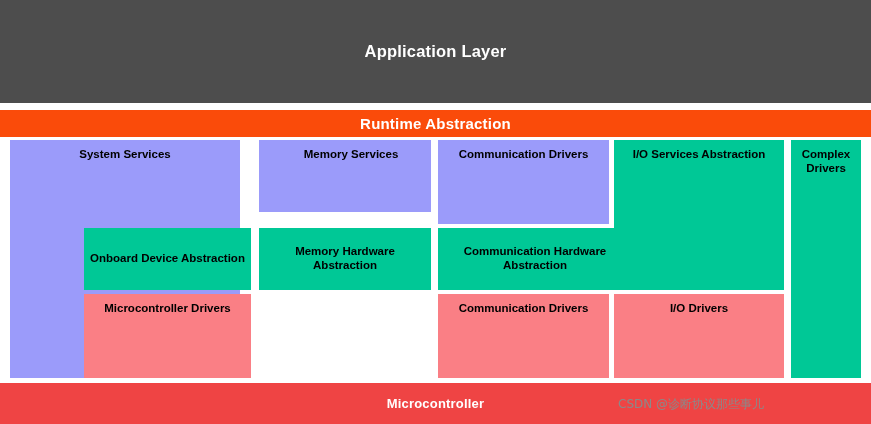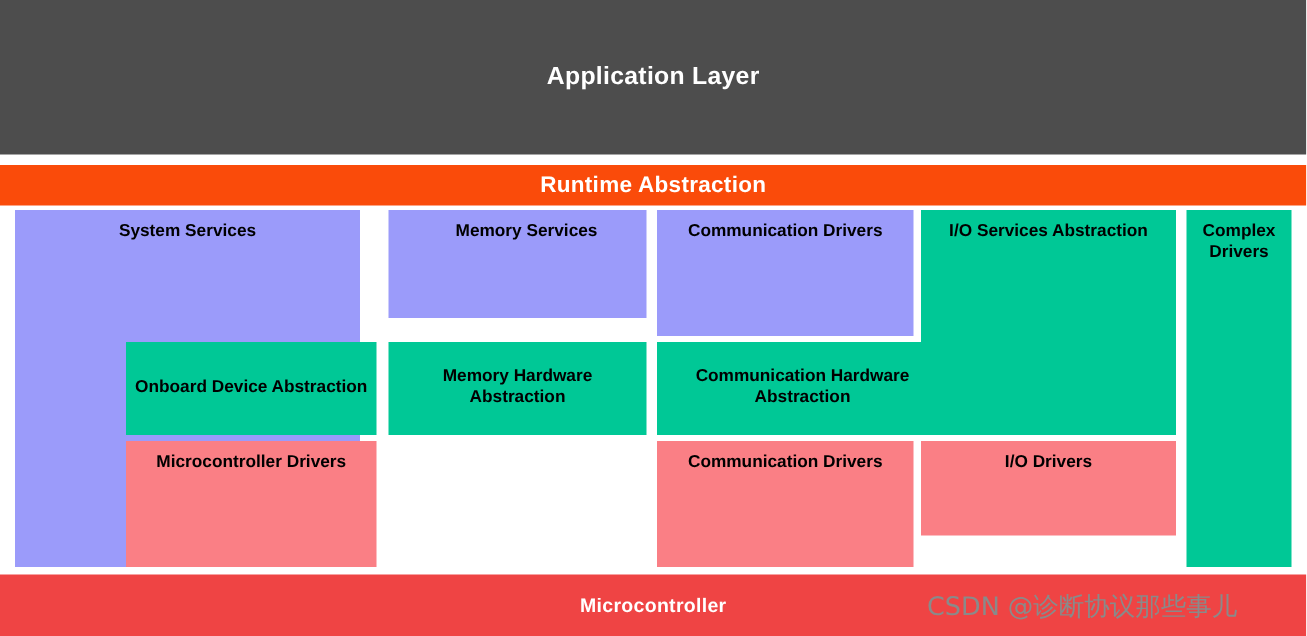--- a/index.html
+++ b/index.html
@@ -75,21 +75,21 @@
   #watermark {
     position: absolute;
     left: 618px;
     top: 389px;
     width: 250px;
     height: 30px;
     display: flex;
     align-items: center;
     justify-content: flex-start;
     color: #8a8a8a;
-    font-size: 17px;
+    font-size: 12px;
     font-weight: normal;
     font-family: "DejaVu Sans", sans-serif;
     white-space: nowrap;
     pointer-events: none;
   }
 </style>
 </head>
 <body>
 
 <div id="page">
@@ -127,21 +127,21 @@
   <div class="block abs mid-label" style="left:438px; top:228px; width:194px; height:62px;">
     <span class="lbl">Communication Hardware Abstraction</span>
   </div>
   <div class="block drv top-label" style="left:438px; top:294px; width:171px; height:84px;">
     <span class="lbl">Communication Drivers</span>
   </div>
 
   <div class="block abs top-label" style="left:614px; top:140px; width:170px; height:150px;">
     <span class="lbl">I/O Services Abstraction</span>
   </div>
-  <div class="block drv top-label" style="left:614px; top:294px; width:170px; height:63px;">
+  <div class="block drv top-label" style="left:614px; top:294px; width:170px; height:84px;">
     <span class="lbl">I/O Drivers</span>
   </div>
 
   <div class="block abs top-label" style="left:791px; top:140px; width:70px; height:238px;justify-content:center;">
     <span class="lbl">Complex Drivers</span>
   </div>
 
   <div class="block" id="mcu">
     <span class="lbl">Microcontroller</span>
   </div>

